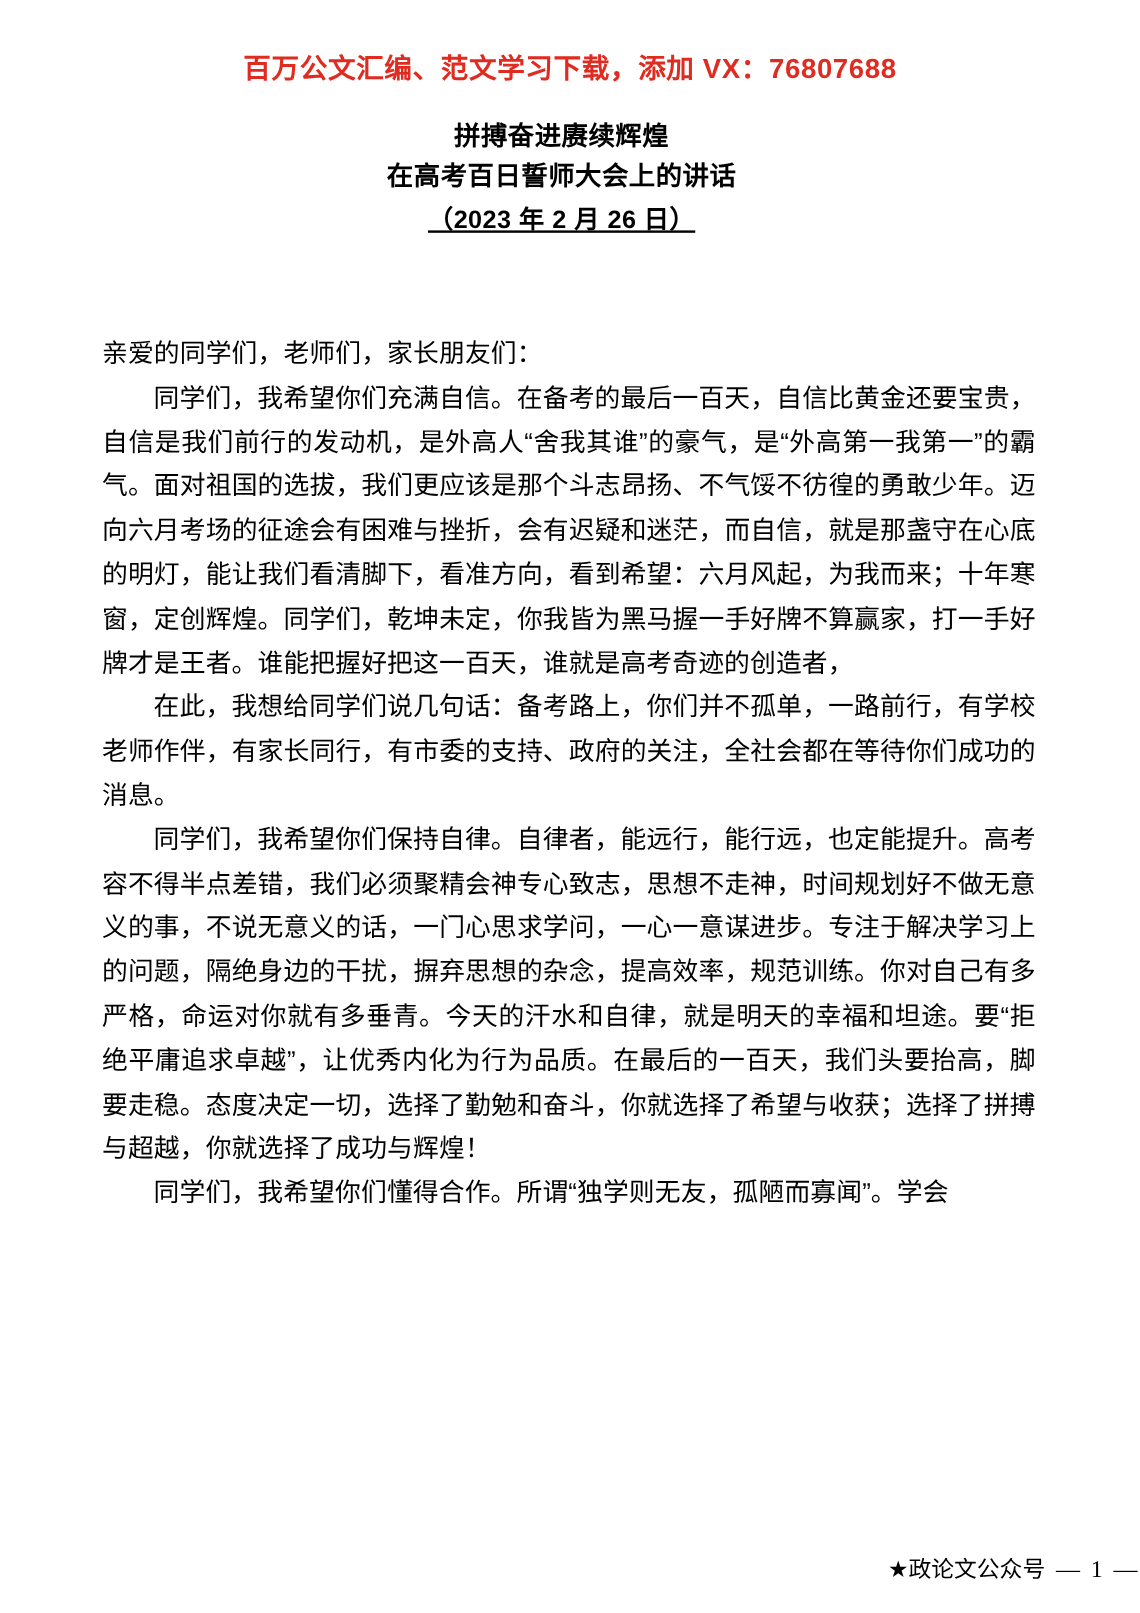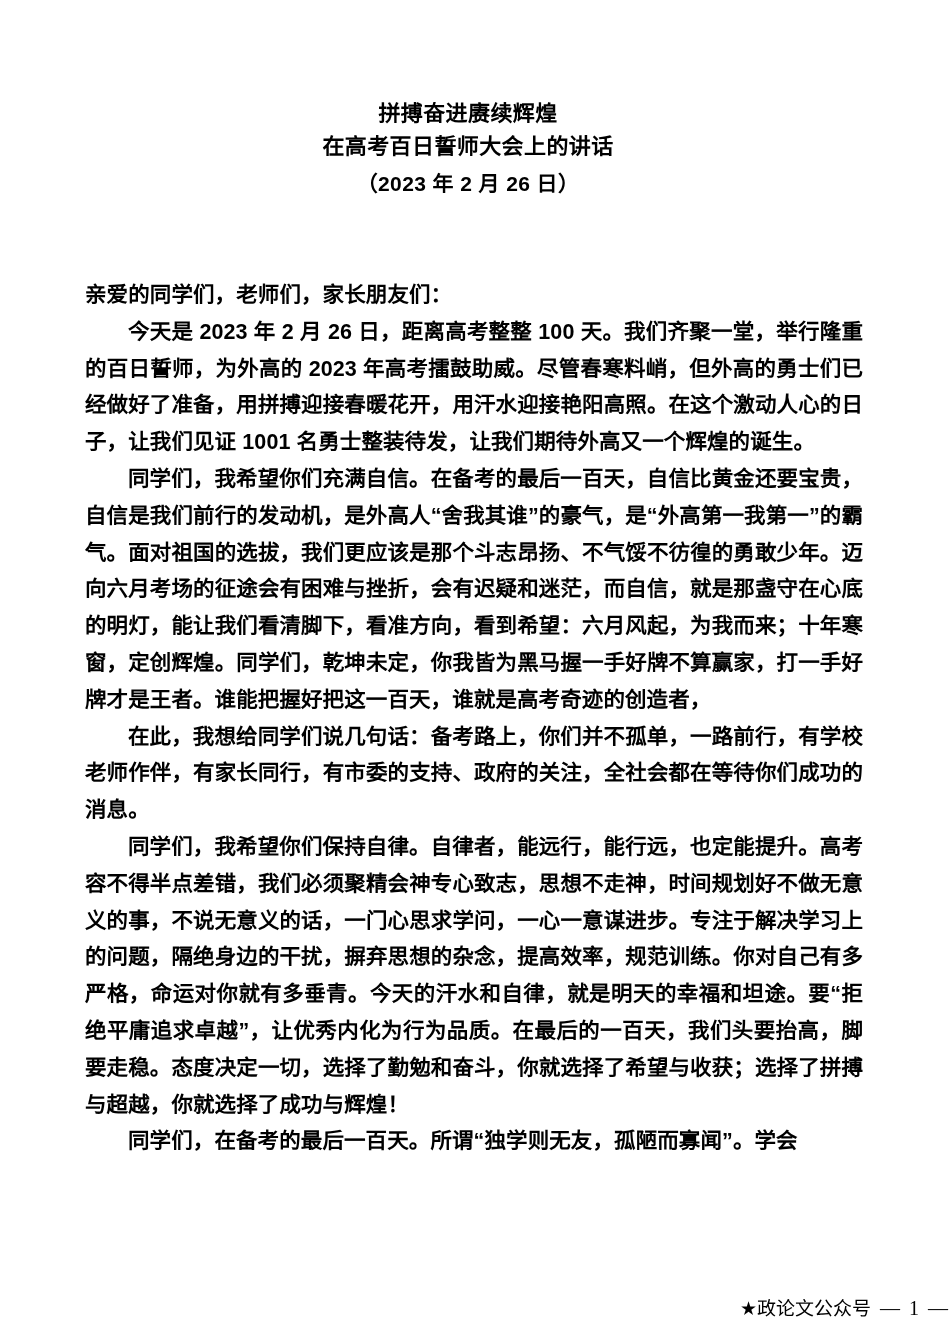--- a/index.html
+++ b/index.html
@@ -51,31 +51,31 @@
     font-size: 22px;
     line-height: 35px;
     font-weight: 700;
     color: #000;
     letter-spacing: 0.4px;
     white-space: nowrap;
   }
   .title-line.t1 { font-size: 22px; }
   .title-line.t2 { font-size: 22px; font-family: Liberation Mono, monospace; }
   .title-line.t3 { font-size: 22px; }
-  .title-line.t4 { font-size: 21px; font-weight: 700; }
+  .title-line.t4 { font-size: 21px; font-weight: 700; text-decoration: underline; }
 
   
   .body-text {
     position: absolute;
     top: 277px;
     left: 85px;
     width: 778px;
     font-size: 21.5px;
     line-height: 36.8px;
-    font-weight: 700;
+    font-weight: 400;
     color: #000;
     text-align: justify;
     text-justify: inter-character;
     letter-spacing: 0.1px;
   }
   .body-text p {
     margin: 0;
     text-align: justify;
     text-justify: inter-character;
   }
@@ -112,34 +112,34 @@
     font-family: "Liberation Serif", "DejaVu Serif", serif;
     letter-spacing: 2px;
     margin-left: 4px;
   }
 </style>
 </head>
 <body>
 
 <div class="page">
 
+  <div class="promo-header">百万公文汇编、范文学习下载，添加 VX：76807688</div>
 
   <div class="title-block">
     <div class="title-line t1">拼搏奋进赓续辉煌</div>
     <div class="title-line t2">在高考百日誓师大会上的讲话</div>
     <div class="title-line t4">（2023 年 2 月 26 日）</div>
   </div>
 
   <div class="body-text">
     <p class="last-line-left">亲爱的同学们，老师们，家长朋友们：</p>
-    <p class="indent last-line-left">今天是 2023 年 2 月 26 日，距离高考整整 100 天。我们齐聚一堂，举行隆重的百日誓师，为外高的 2023 年高考擂鼓助威。尽管春寒料峭，但外高的勇士们已经做好了准备，用拼搏迎接春暖花开，用汗水迎接艳阳高照。在这个激动人心的日子，让我们见证 1001 名勇士整装待发，让我们期待外高又一个辉煌的诞生。</p>
     <p class="indent last-line-left">同学们，我希望你们充满自信。在备考的最后一百天，自信比黄金还要宝贵，自信是我们前行的发动机，是外高人“舍我其谁”的豪气，是“外高第一我第一”的霸气。面对祖国的选拔，我们更应该是那个斗志昂扬、不气馁不彷徨的勇敢少年。迈向六月考场的征途会有困难与挫折，会有迟疑和迷茫，而自信，就是那盏守在心底的明灯，能让我们看清脚下，看准方向，看到希望：六月风起，为我而来；十年寒窗，定创辉煌。同学们，乾坤未定，你我皆为黑马握一手好牌不算赢家，打一手好牌才是王者。谁能把握好把这一百天，谁就是高考奇迹的创造者，</p>
     <p class="indent last-line-left">在此，我想给同学们说几句话：备考路上，你们并不孤单，一路前行，有学校老师作伴，有家长同行，有市委的支持、政府的关注，全社会都在等待你们成功的消息。</p>
     <p class="indent last-line-left">同学们，我希望你们保持自律。自律者，能远行，能行远，也定能提升。高考容不得半点差错，我们必须聚精会神专心致志，思想不走神，时间规划好不做无意义的事，不说无意义的话，一门心思求学问，一心一意谋进步。专注于解决学习上的问题，隔绝身边的干扰，摒弃思想的杂念，提高效率，规范训练。你对自己有多严格，命运对你就有多垂青。今天的汗水和自律，就是明天的幸福和坦途。要“拒绝平庸追求卓越”，让优秀内化为行为品质。在最后的一百天，我们头要抬高，脚要走稳。态度决定一切，选择了勤勉和奋斗，你就选择了希望与收获；选择了拼搏与超越，你就选择了成功与辉煌！</p>
-    <p class="indent last-line-left">同学们，在备考的最后一百天。所谓“独学则无友，孤陋而寡闻”。学会</p>
+    <p class="indent last-line-left">同学们，我希望你们懂得合作。所谓“独学则无友，孤陋而寡闻”。学会</p>
   </div>
 
   <div class="footer">
     <span class="footer-inner">
       <span class="footer-brand">★政论文公众号</span>
       <span class="footer-page">— 1 —</span>
     </span>
   </div>
 
 </div>

